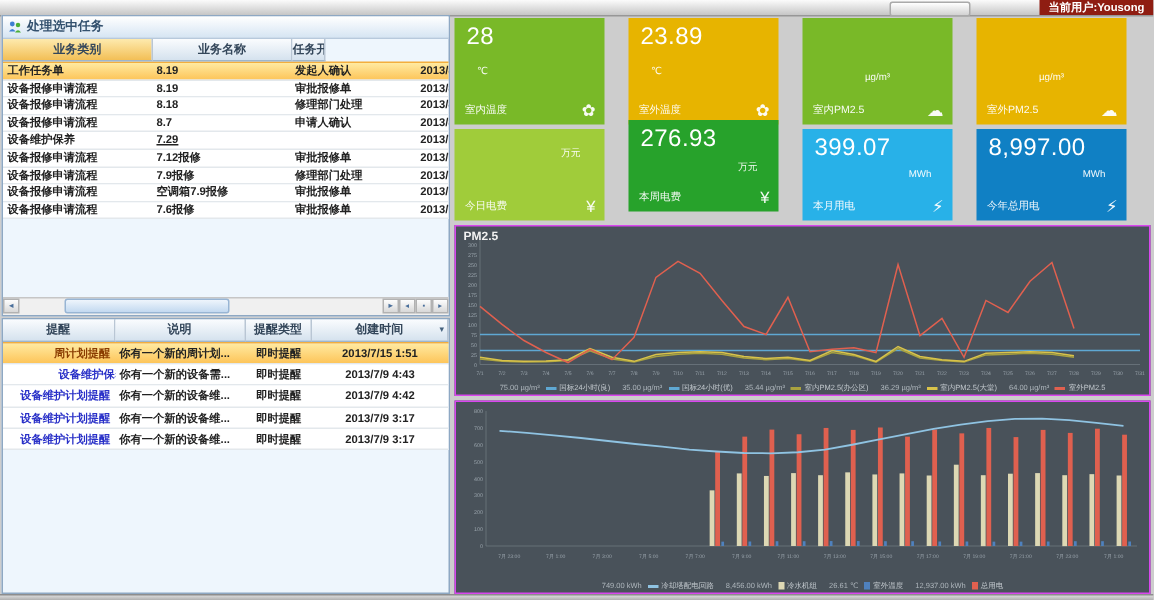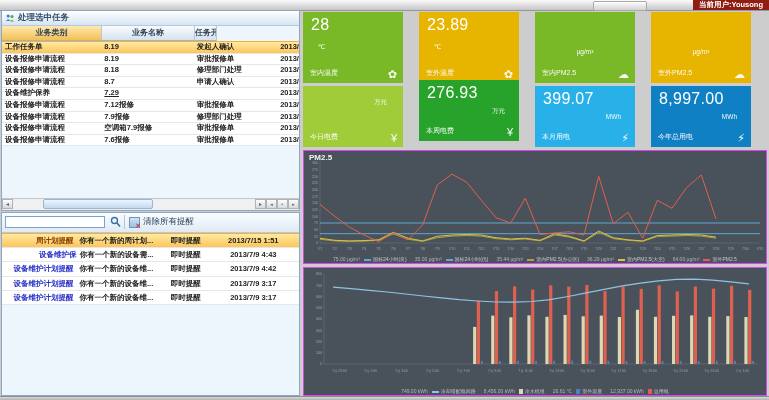--- a/index.html
+++ b/index.html
@@ -169,32 +169,26 @@
     <div class="sbtn">►</div>
     <div class="scluster">
       <div class="sbtn">◂</div>
       <div class="sbtn">▪</div>
       <div class="sbtn">▸</div>
     </div>
   </div>
 </div>
 
 <div class="panel" id="panel2">
-  <div class="p2bar">
-    <input class="searchbox" value="" style="">
-    <svg class="magicon" width="11" height="12" viewBox="0 0 11 12">
-      <circle cx="4.5" cy="4.5" r="3" fill="none" stroke="#3a6ea5" stroke-width="1.4"></circle>
-      <line x1="6.8" y1="6.8" x2="10" y2="10.5" stroke="#3a6ea5" stroke-width="1.6"></line>
-    </svg>
-    <div class="vsep"></div>
-    <div class="clearbtn">
-      <span class="clearicon"></span>
-      <span>清除所有提醒</span>
-    </div>
-  </div>
+  <div class="thead" id="rem-thead">
+      <div class="th" style="width: 75px;">提醒</div>
+      <div class="th" style="width: 88px;">说明</div>
+      <div class="th" style="width: 44px;">提醒类型</div>
+      <div class="th" style="width: 92px;">创建时间<span class="sortarrow">▾</span></div>
+    </div>
   <div id="rem-tbody">
       <div class="tr sel">
         <div class="td td-blue" style="width: 75px;">周计划提醒</div>
         <div class="td" style="width: 88px;">你有一个新的周计划...</div>
         <div class="td td-c" style="width: 44px;">即时提醒</div>
         <div class="td td-c" style="width: 92px;">2013/7/15  1:51</div>
       </div>
       <div class="tr">
         <div class="td td-blue" style="width: 75px; padding-left: 37px;">设备维护保养提醒</div>
         <div class="td" style="width: 88px;">你有一个新的设备需...</div>

